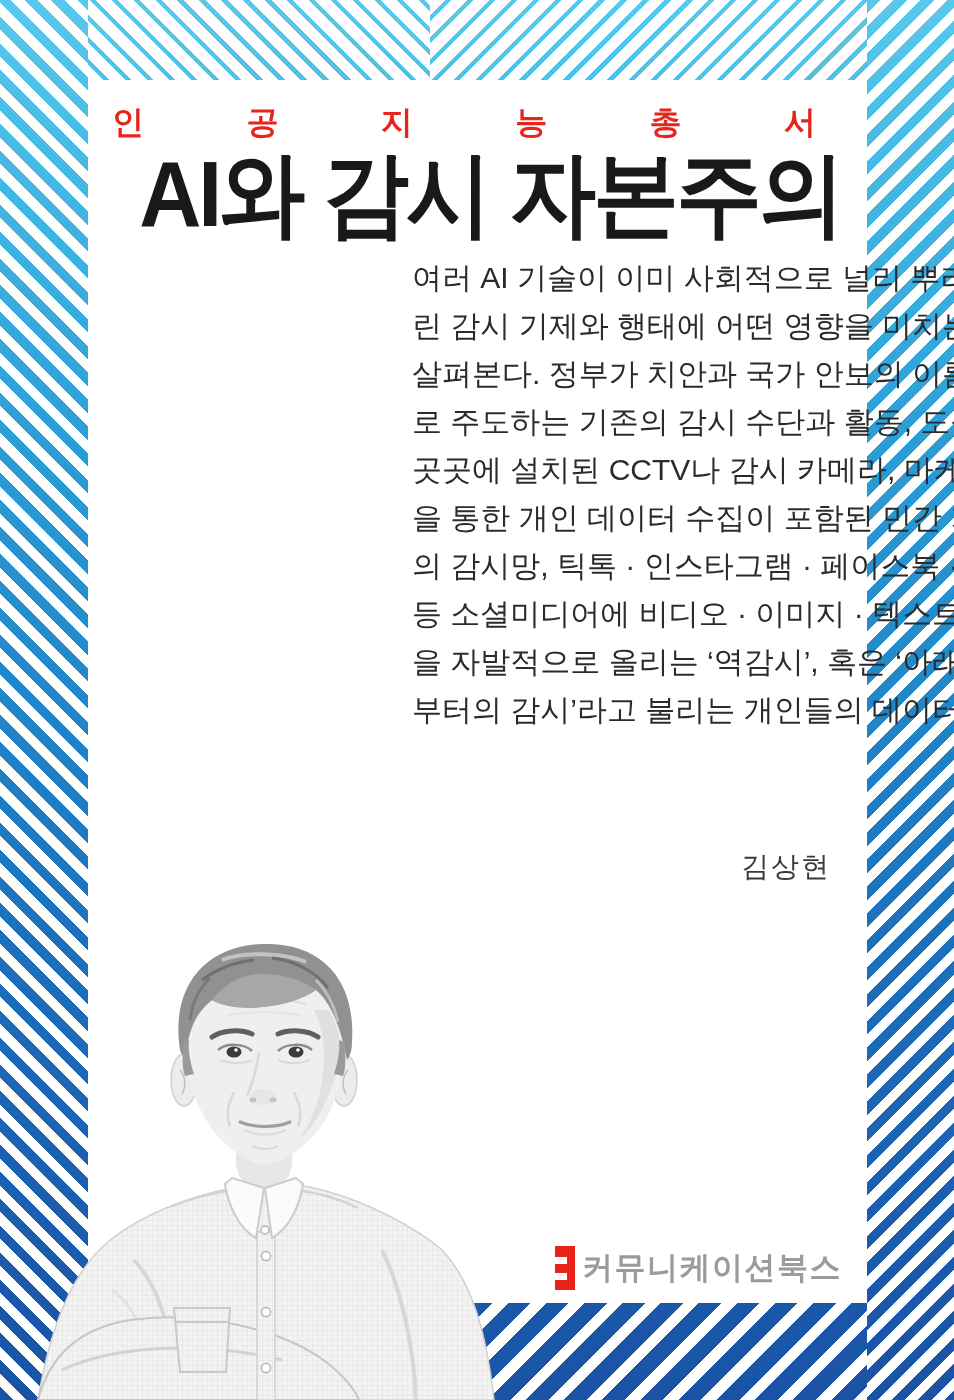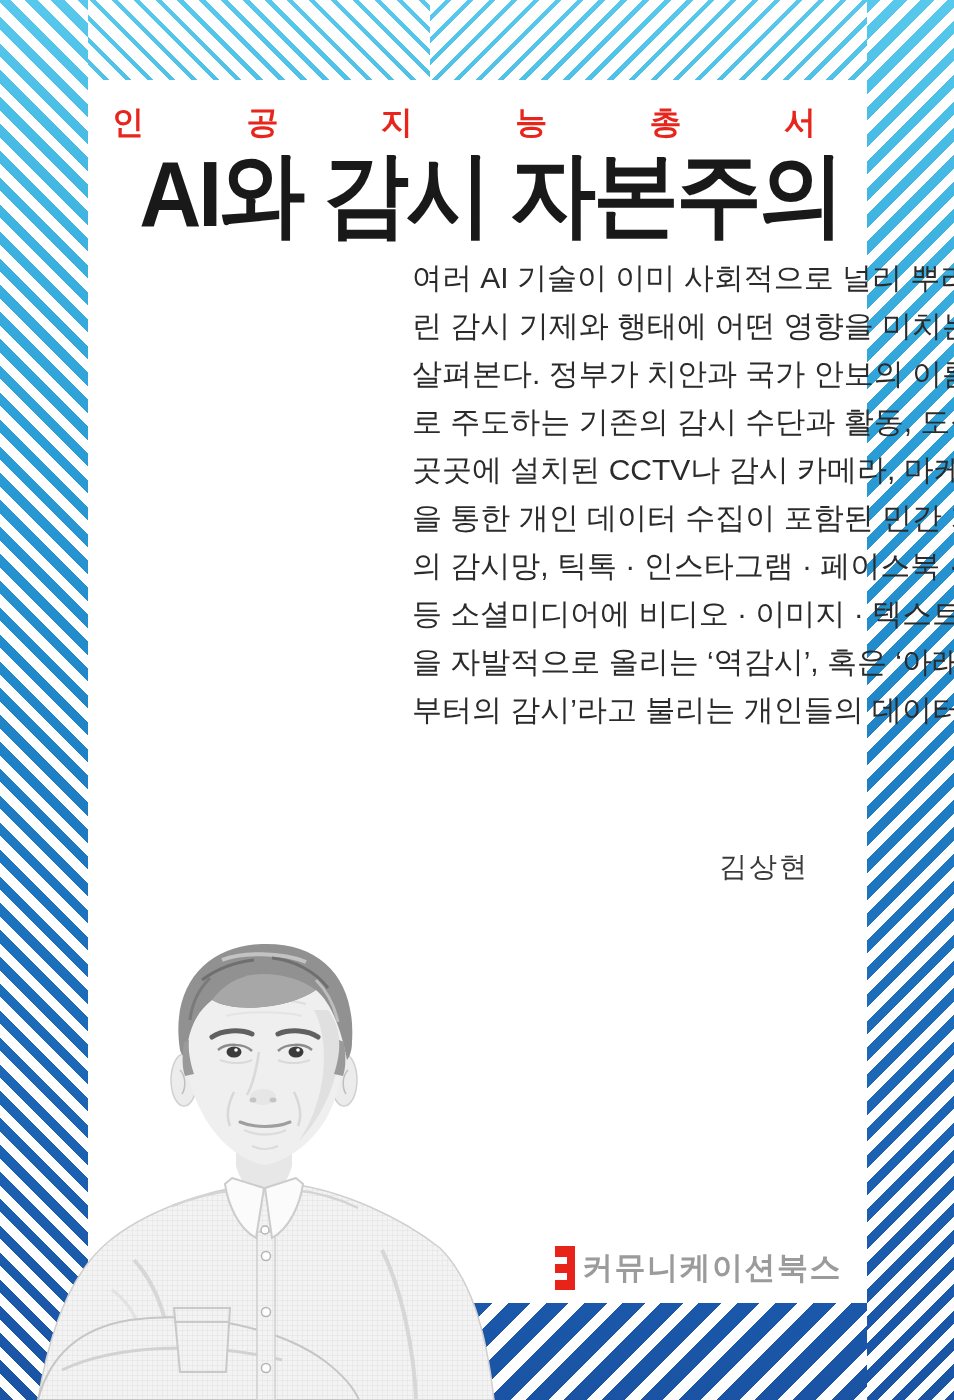--- a/index.html
+++ b/index.html
@@ -50,21 +50,21 @@
     color:#191919;font-size:86px;font-weight:900;line-height:100px;
     letter-spacing:-3px;white-space:nowrap;
     transform:scaleY(1.08);transform-origin:right top;
   }
   .description{
     position:absolute;left:412px;top:254px;width:440px;
     color:#2b2b2b;font-size:30px;font-weight:400;
   }
   .description .line{height:48px;line-height:48px;white-space:nowrap;}
   .author{
-    position:absolute;right:145px;top:850px;
+    position:absolute;right:123px;top:850px;
     color:#3a3a3a;font-size:28px;letter-spacing:2px;line-height:34px;
   }
   .publisher{
     position:absolute;right:112px;top:1244px;height:48px;
     display:flex;align-items:center;gap:7px;text-align:center;
   }
   .pub-mark{
     position:relative;width:20px;height:44px;background:#e8231a;flex:0 0 auto;
   }
   .pub-mark::before{

